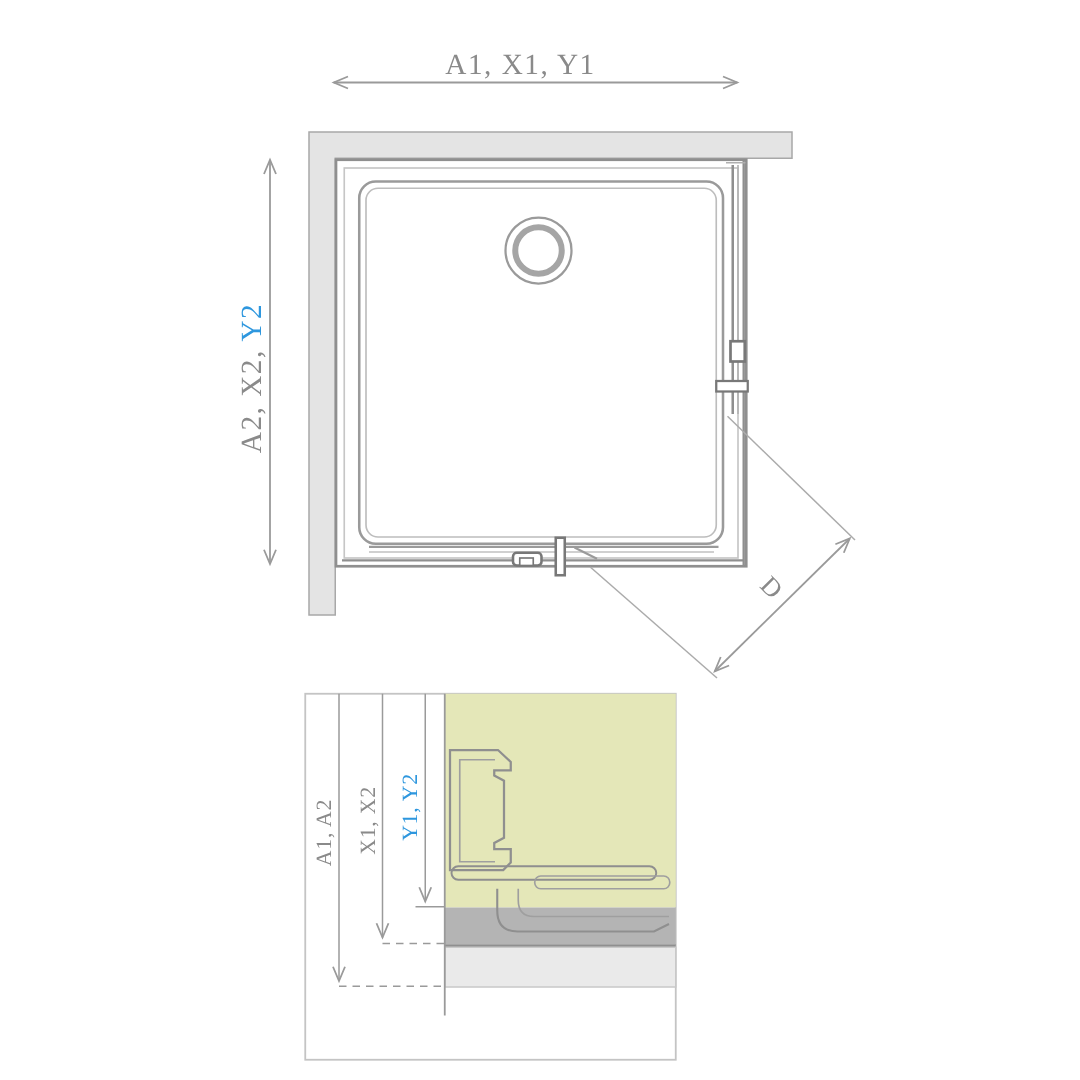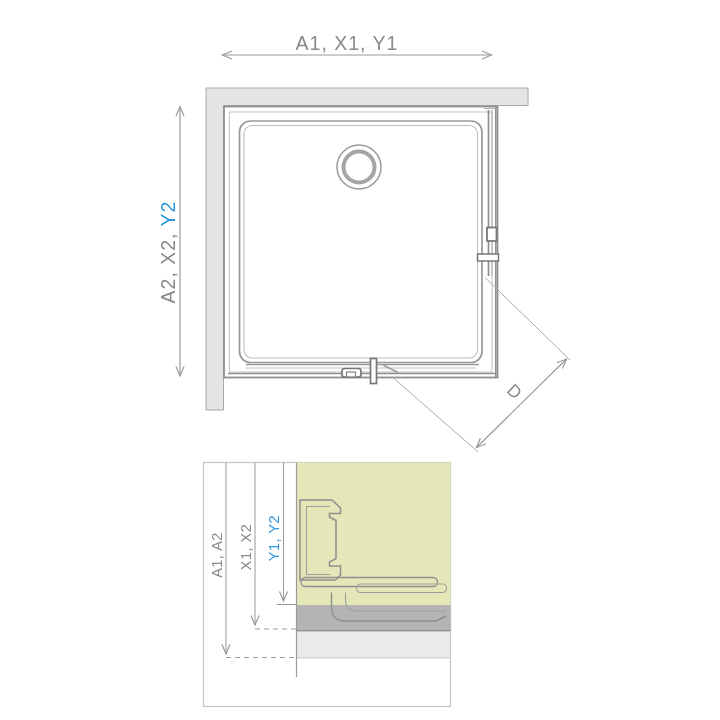--- a/index.html
+++ b/index.html
@@ -1,20 +1,20 @@
 <!DOCTYPE html>
 <html><head>
 <meta charset="utf-8">
 <style>
   html,body{margin:0;padding:0;background:#ffffff;}
   #canvas{
     position:relative;
     width:720px;height:720px;
     background:#ffffff;
-    font-family:Liberation Sans, sans-serif;
+    font-family:Liberation Serif, serif;
     overflow:hidden;
   }
   #drawing{position:absolute;left:0;top:0;}
   .dim-label{
     position:absolute;
     color:#8a8a8a;
     font-size:19.5px;
     letter-spacing:1px;
     line-height:1;
     white-space:nowrap;

